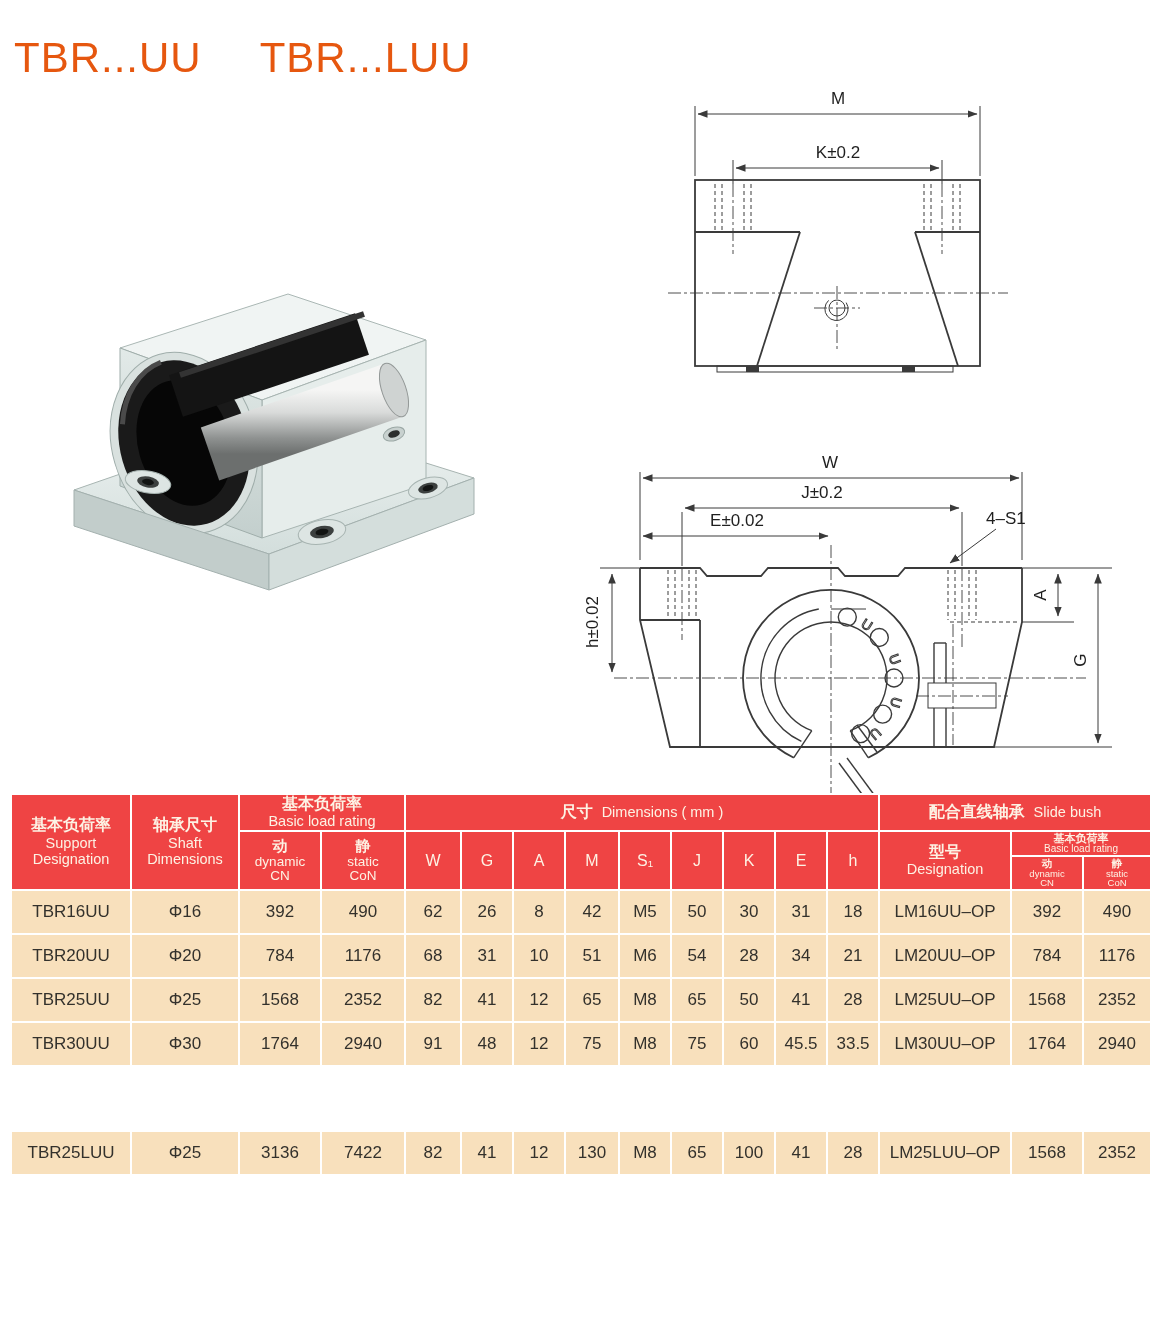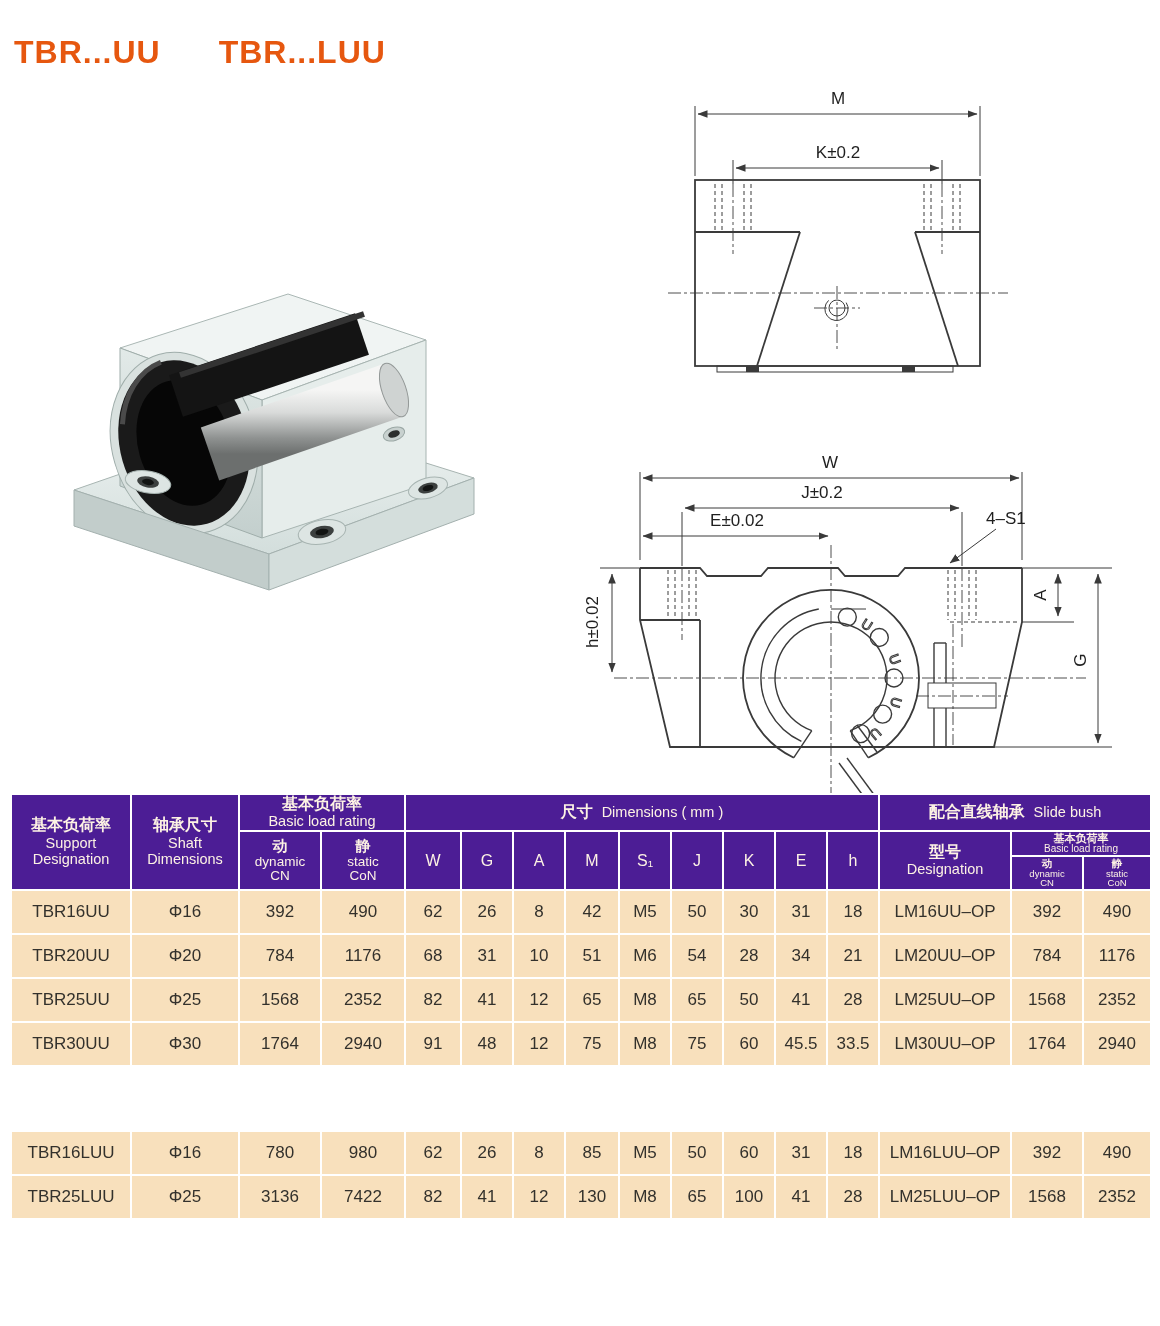--- a/index.html
+++ b/index.html
@@ -1,34 +1,34 @@
 <!DOCTYPE html>
 <html><head>
 <meta charset="utf-8">
 <style>
   html,body{margin:0;padding:0;background:#ffffff;}
   .page{position:relative;width:1160px;height:1326px;background:#fff;overflow:hidden;
         font-family:"Liberation Sans","DejaVu Sans",sans-serif;}
   
-  .title{position:absolute;left:14px;top:34px;font-size:32px;font-weight:bold;
+  .title{position:absolute;left:14px;top:34px;font-size:42px;font-weight:normal;
          color:#e6570f;letter-spacing:1px;white-space:nowrap;}
   .title .gap{display:inline-block;width:58px;}
   
   svg.drawing{position:absolute;overflow:visible;}
   .ol{stroke:#3a3a3a;stroke-width:1.8;fill:none;stroke-linejoin:miter;}
   .o2{stroke:#3a3a3a;stroke-width:1.4;fill:none;}
   .tl{stroke:#3a3a3a;stroke-width:1;fill:none;}
   .dim{stroke:#3a3a3a;stroke-width:1;fill:none;}
   .hid{stroke:#3a3a3a;stroke-width:1;fill:none;stroke-dasharray:4 3;}
   .cl{stroke:#3a3a3a;stroke-width:.9;fill:none;stroke-dasharray:13 3 3 3;}
   text.dt{fill:#1f1f1f;font-size:17px;font-family:"Liberation Sans",sans-serif;}
   text.ug{fill:none;stroke:#3a3a3a;stroke-width:1;font-size:14px;font-family:"Liberation Sans",sans-serif;}
   
   table.spec{position:absolute;left:10px;width:1140px;border-collapse:collapse;table-layout:fixed;}
-  table.spec th{background:#4c1d95;color:#fdf2e4;border:2px solid #ffffff;
+  table.spec th{background:#ef4444;color:#fdf2e4;border:2px solid #ffffff;
                 font-weight:normal;text-align:center;vertical-align:middle;padding:0;}
   table.spec td{background:#f8e0bc;color:#33312c;border:2px solid #ffffff;
                 text-align:center;vertical-align:middle;font-size:17px;height:42px;padding:0;}
   .cn{font-size:16px;font-weight:bold;line-height:1.15;}
   .en{font-size:14.5px;line-height:1.15;}
   .one-line{font-size:16px;}
   .one-line .cn,.one-line .en{display:inline;}
   .h1r{height:34px;}
   .h2r{height:25px;}
   .h3r{height:34px;}
@@ -419,38 +419,20 @@
         <col style="width:52px">
         <col style="width:52px">
         <col style="width:52px">
       <col style="width:52px">
         <col style="width:132px">
         <col style="width:72px">
         <col style="width:68px">
     </colgroup>
     <tbody>
         <tr>
-          <td>TBR16LUU</td>
-          <td>Φ16</td>
-          <td>780</td>
-          <td>980</td>
-          <td>62</td>
-          <td>26</td>
-          <td>8</td>
-          <td>85</td>
-          <td>M5</td>
-          <td>50</td>
-          <td>60</td>
-          <td>31</td>
-          <td>18</td>
-          <td>LM16LUU–OP</td>
-          <td>392</td>
-          <td>490</td>
-        </tr>
-        <tr>
           <td>TBR25LUU</td>
           <td>Φ25</td>
           <td>3136</td>
           <td>7422</td>
           <td>82</td>
           <td>41</td>
           <td>12</td>
           <td>130</td>
           <td>M8</td>
           <td>65</td>

